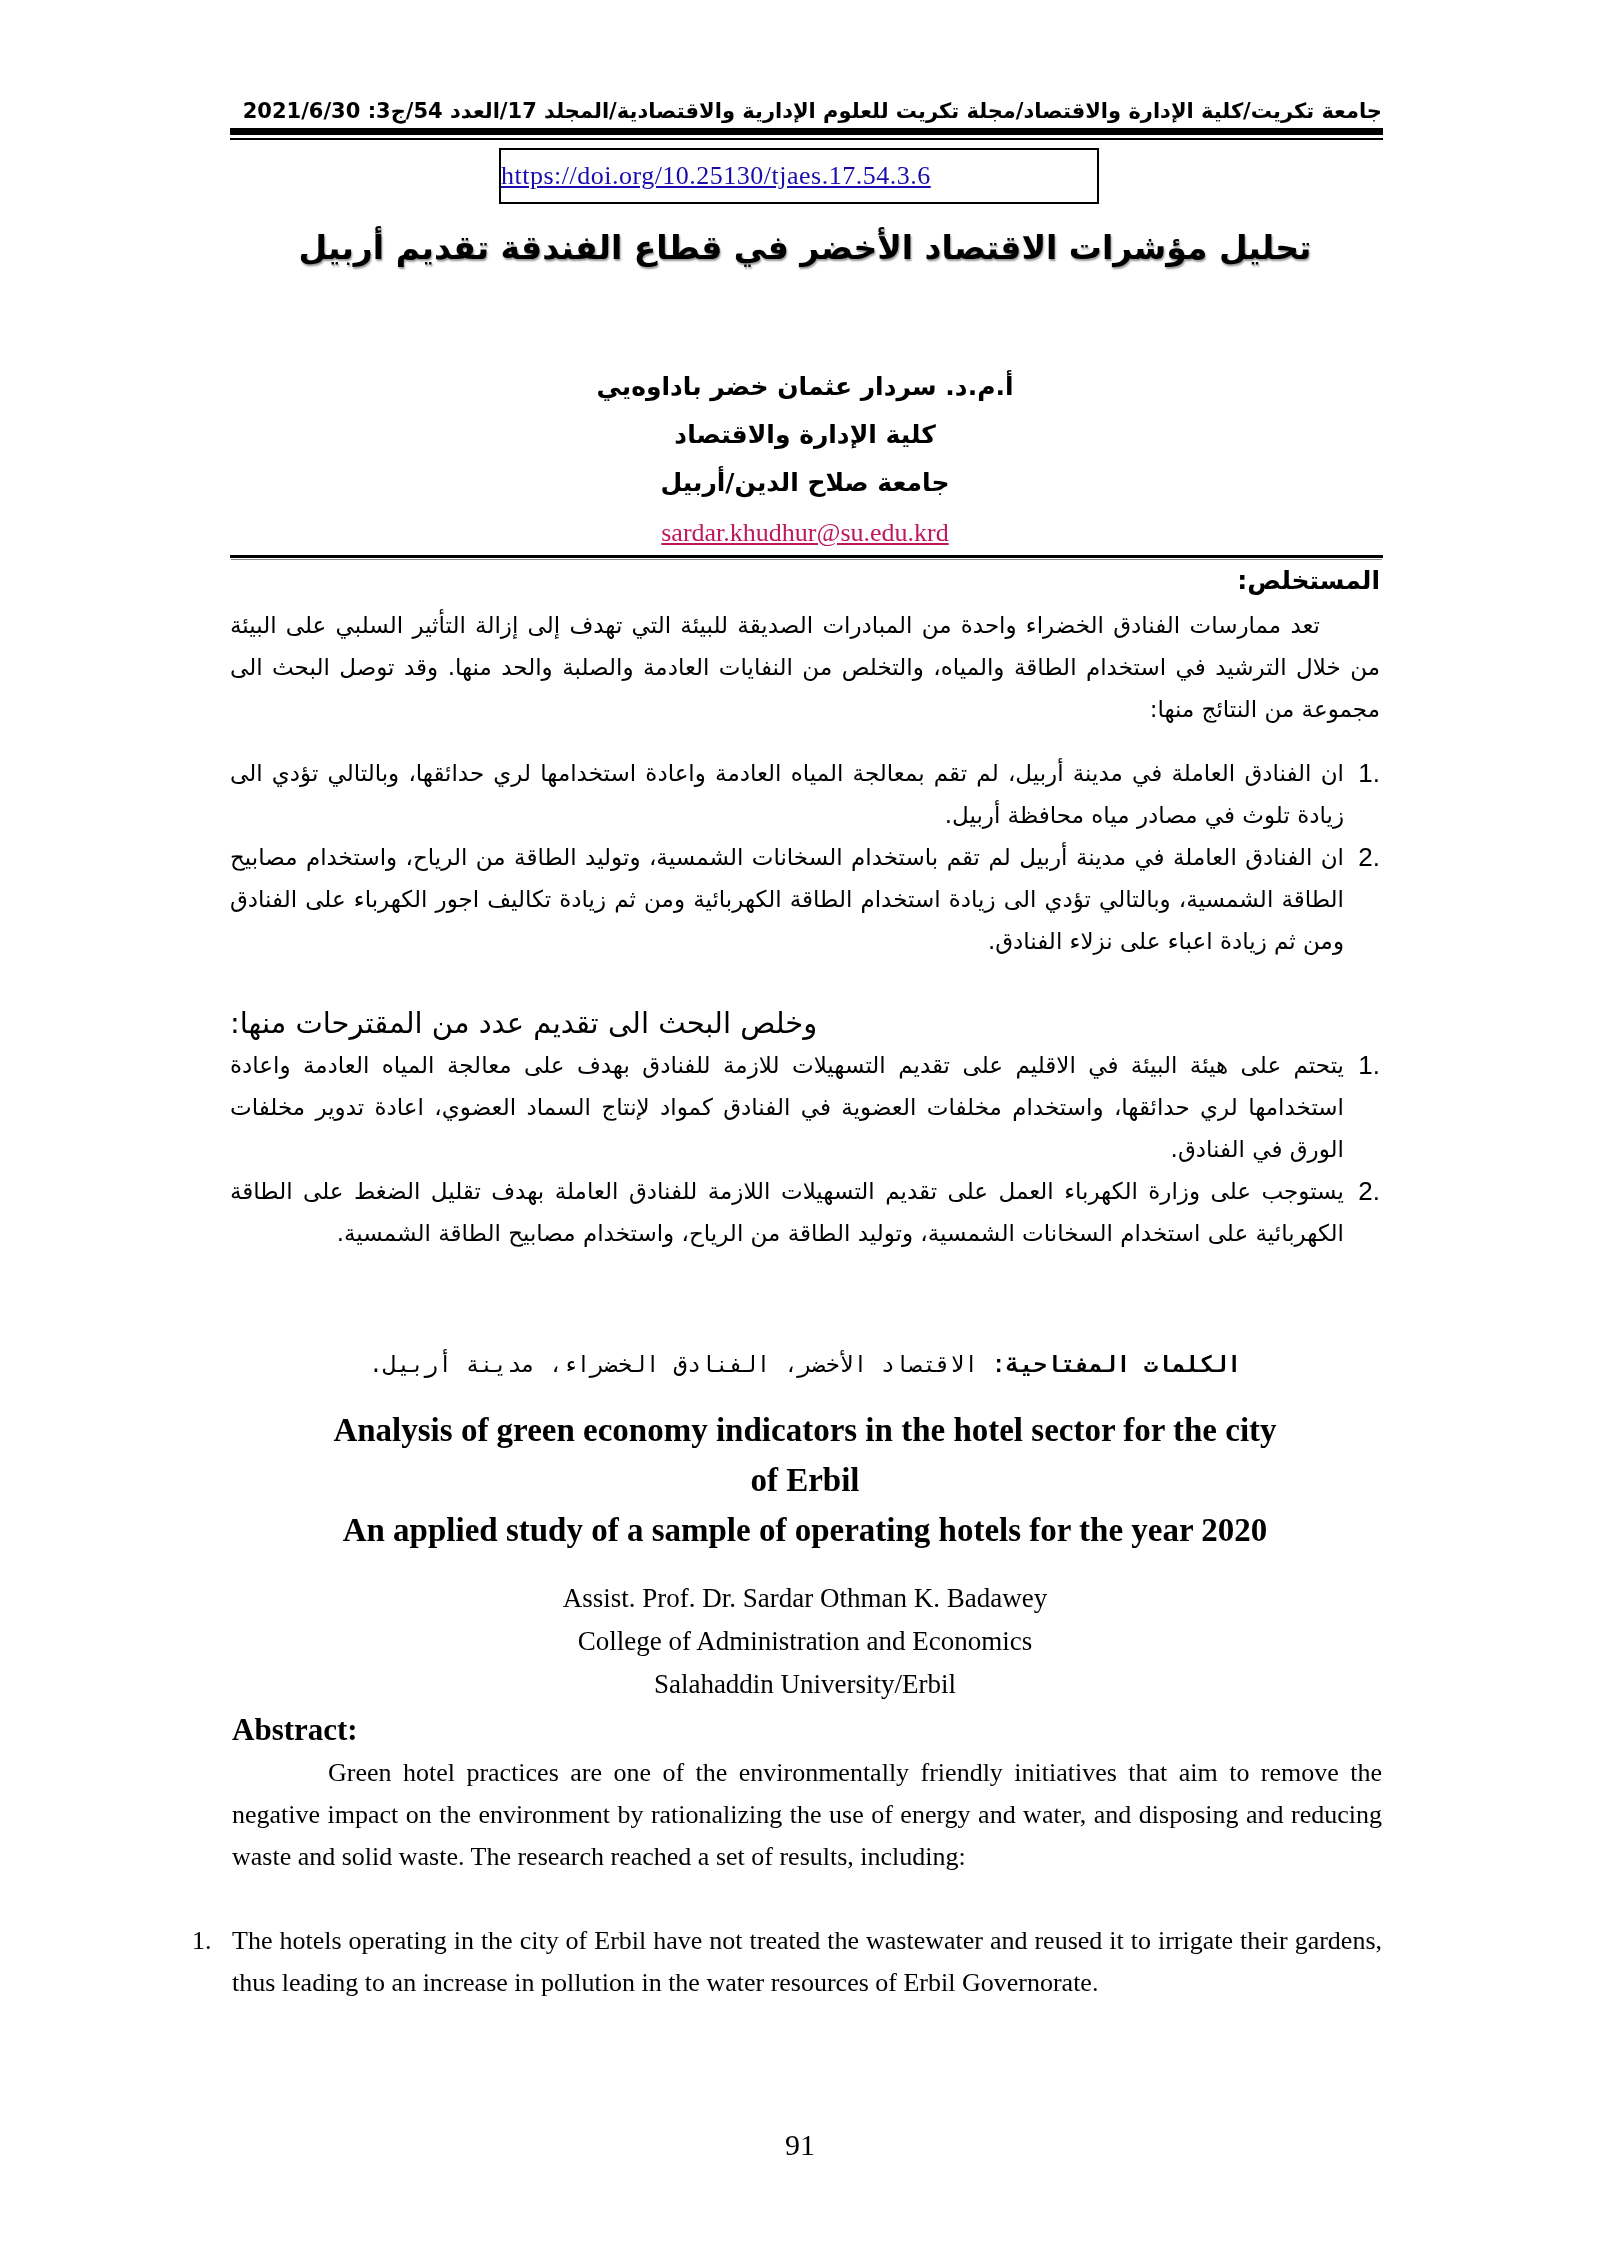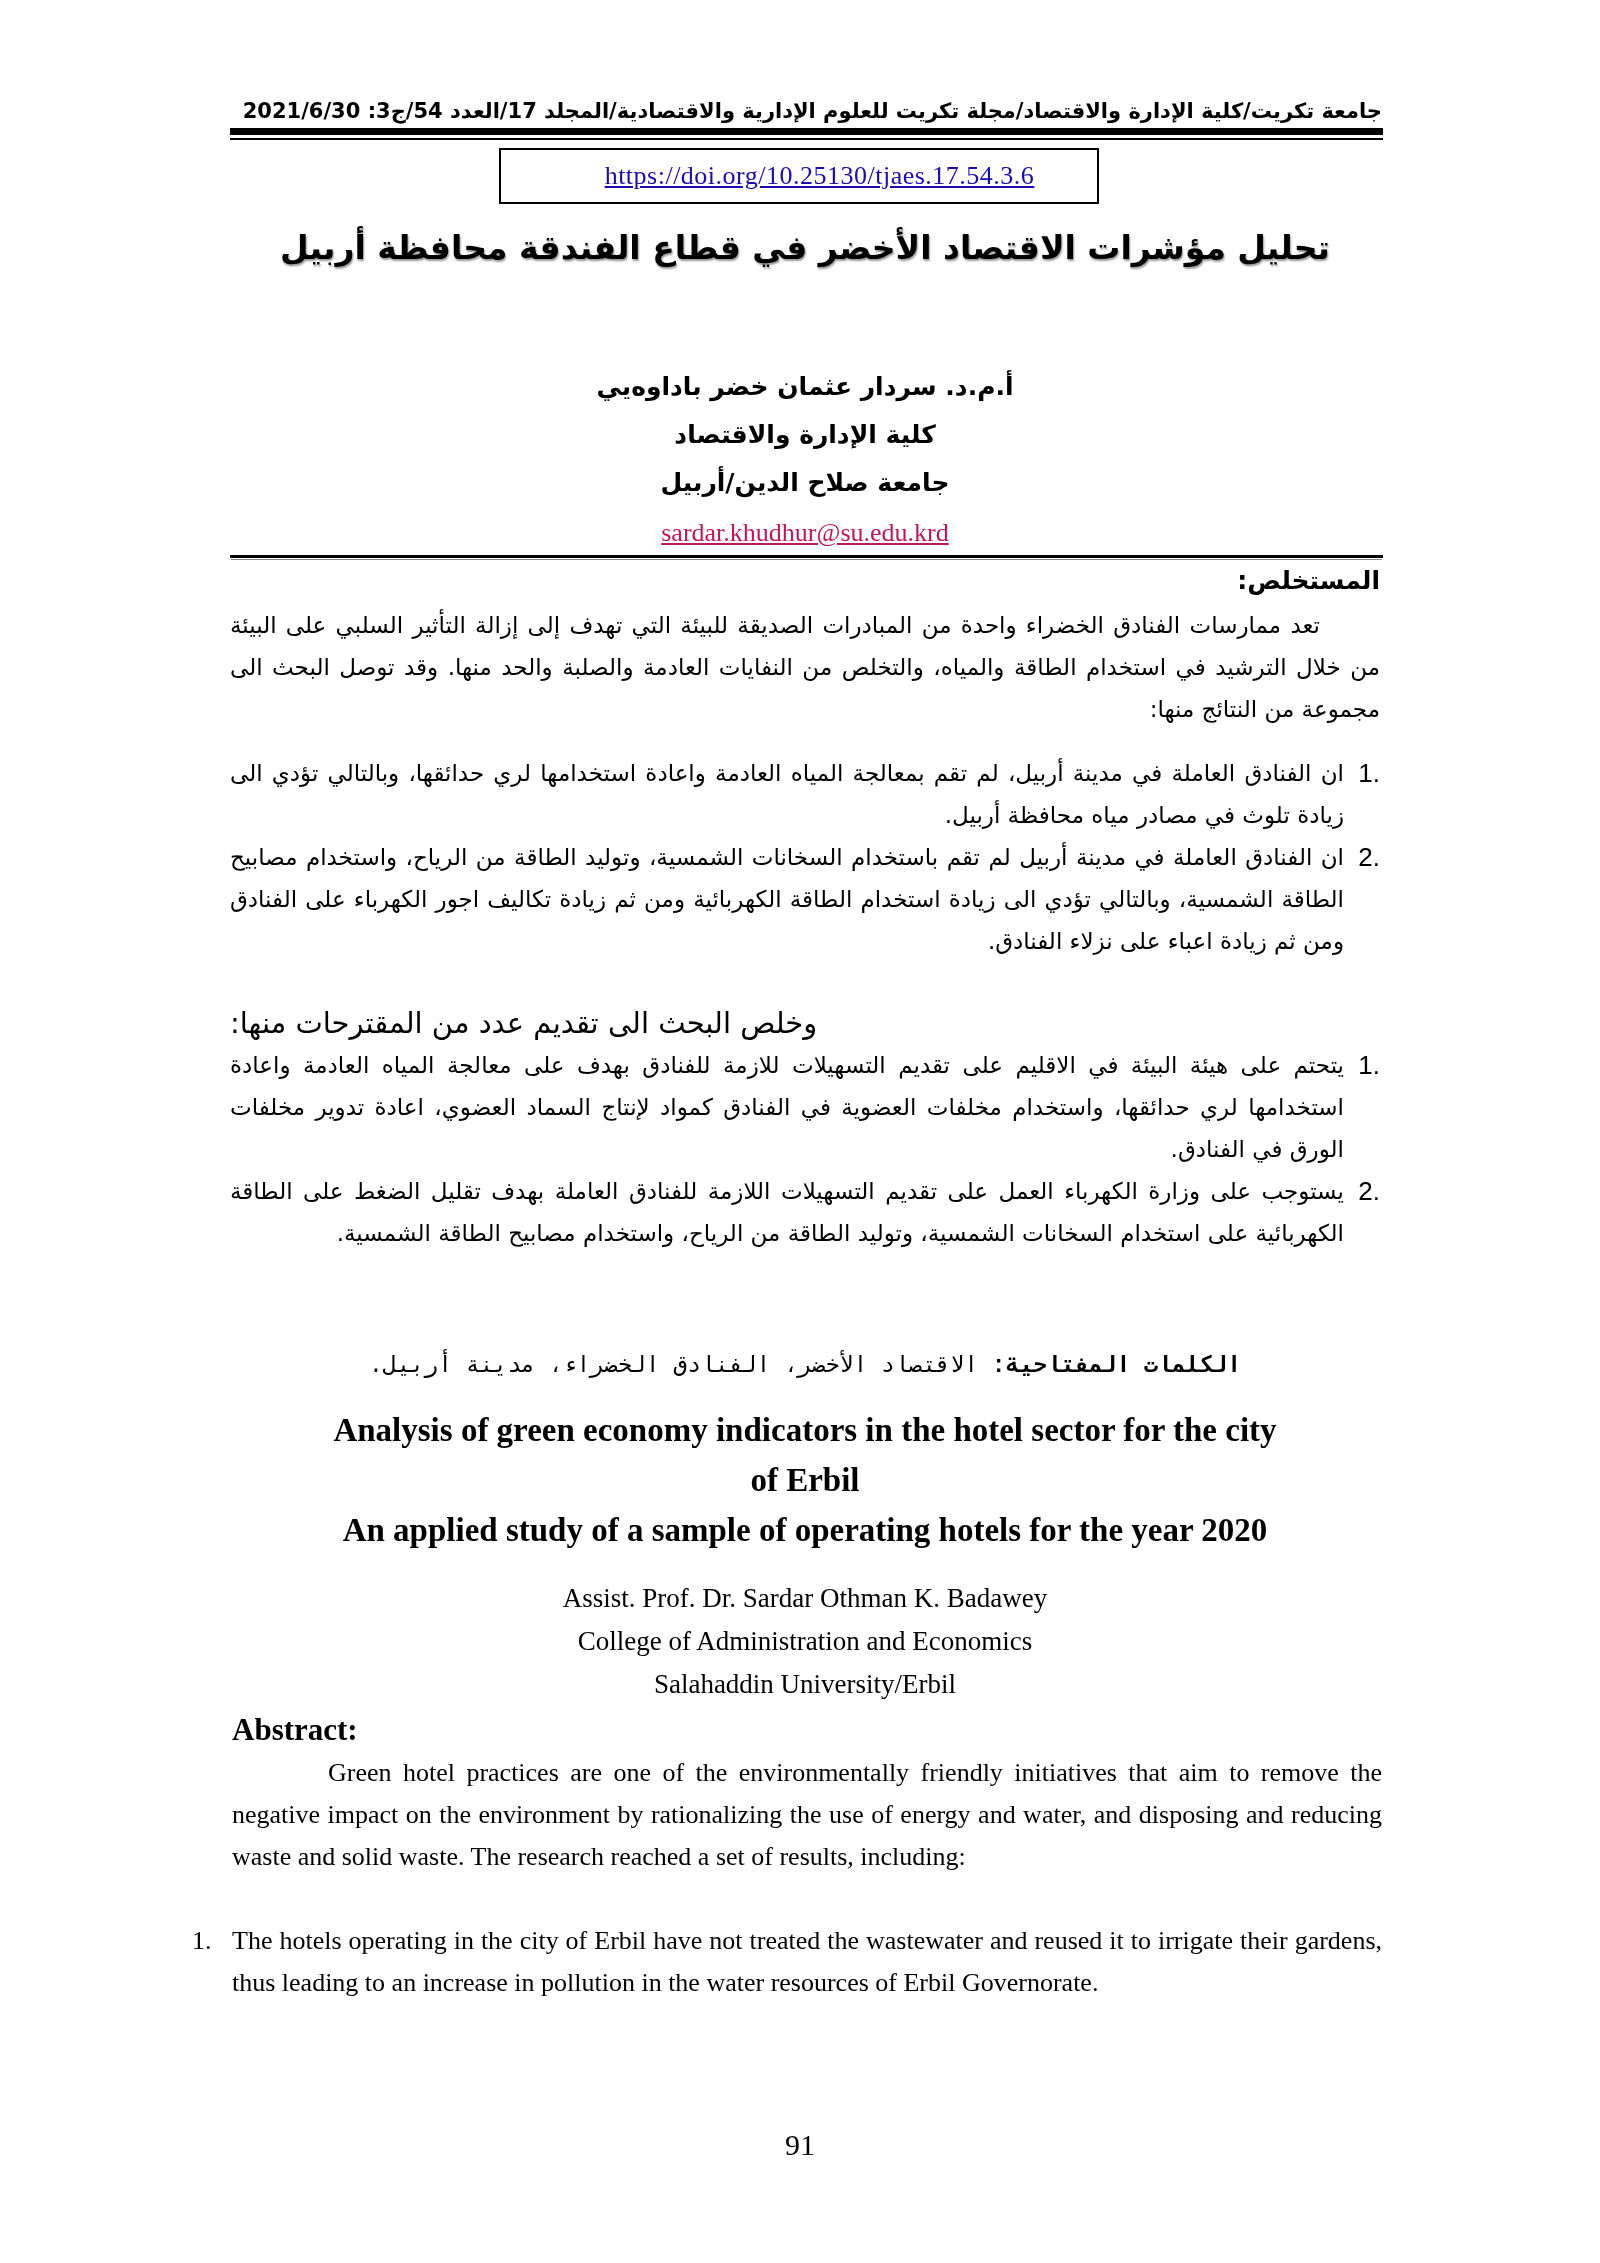--- a/index.html
+++ b/index.html
@@ -17,21 +17,21 @@
     position: absolute; left: 230px; top: 128px; width: 1153px; height: 7px; background: #000;
   }
   .header-rule-thin {
     position: absolute; left: 230px; top: 138px; width: 1153px; height: 2px; background: #000;
   }
 
   
   .doi-box {
     position: absolute; left: 499px; top: 148px; width: 600px; height: 56px;
     border: 2px solid #000; box-sizing: border-box;
-    display: flex; align-items: center; justify-content: center; padding-left: 41px;
+    display: flex; align-items: center; 
   }
   .doi-link {
     font-family: "Liberation Serif", serif; font-size: 26px; color: #1a0dab;
     text-decoration: underline; letter-spacing: 0.5px;
   }
 
   
   .ar-title {
     position: absolute; left: 230px; width: 1150px; text-align: center; direction: rtl;
     font-family: "DejaVu Sans", sans-serif; font-weight: bold; font-size: 33px;
@@ -121,21 +121,21 @@
 <div class="page">
 
   <div class="running-header">جامعة تكريت/كلية الإدارة والاقتصاد/مجلة تكريت للعلوم الإدارية والاقتصادية/المجلد 17/العدد 54/ج3: 2021/6/30</div>
   <div class="header-rule"></div>
   <div class="header-rule-thin"></div>
 
   <div class="doi-box">
     <a class="doi-link">https://doi.org/10.25130/tjaes.17.54.3.6</a>
   </div>
 
-  <div class="ar-title l1">تحليل مؤشرات الاقتصاد الأخضر في قطاع الفندقة محافظة أربيل</div>
+  <div class="ar-title l1">تحليل مؤشرات الاقتصاد الأخضر في قطاع الفندقة تقديم أربيل</div>
 
   <div class="ar-center" style="top:372px;">أ.م.د. سردار عثمان خضر باداوەيي</div>
   <div class="ar-center" style="top:420px;">كلية الإدارة والاقتصاد</div>
   <div class="ar-center" style="top:468px;">جامعة صلاح الدين/أربيل</div>
   <a class="email">sardar.khudhur@su.edu.krd</a>
   <div class="mid-rule"></div>
 
   <div class="ar-heading">المستخلص:</div>
   <div class="ar-body ar-para">تعد ممارسات الفنادق الخضراء واحدة من المبادرات الصديقة للبيئة التي تهدف إلى إزالة التأثير السلبي على البيئة من خلال الترشيد في استخدام الطاقة والمياه، والتخلص من النفايات العادمة والصلبة والحد منها. وقد توصل البحث الى مجموعة من النتائج منها:</div>
 

